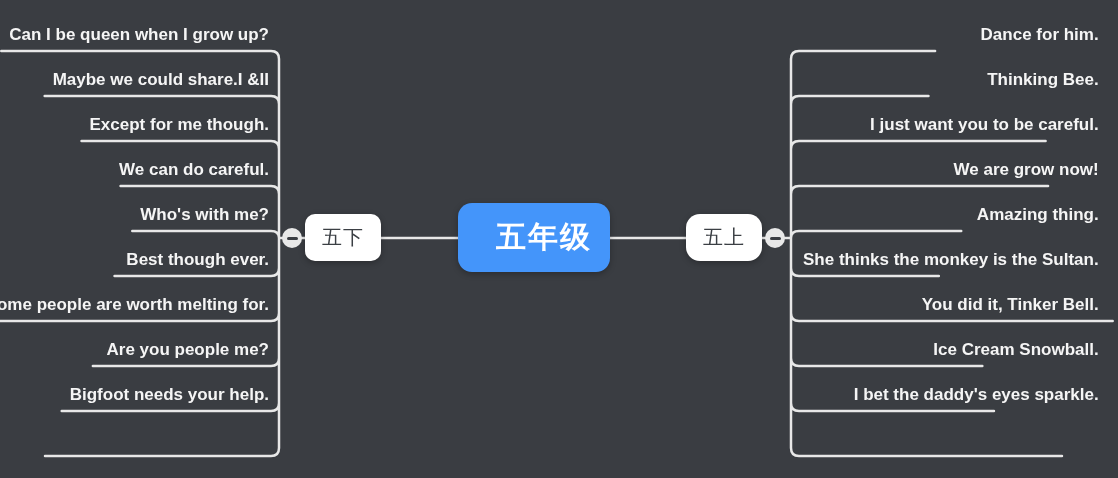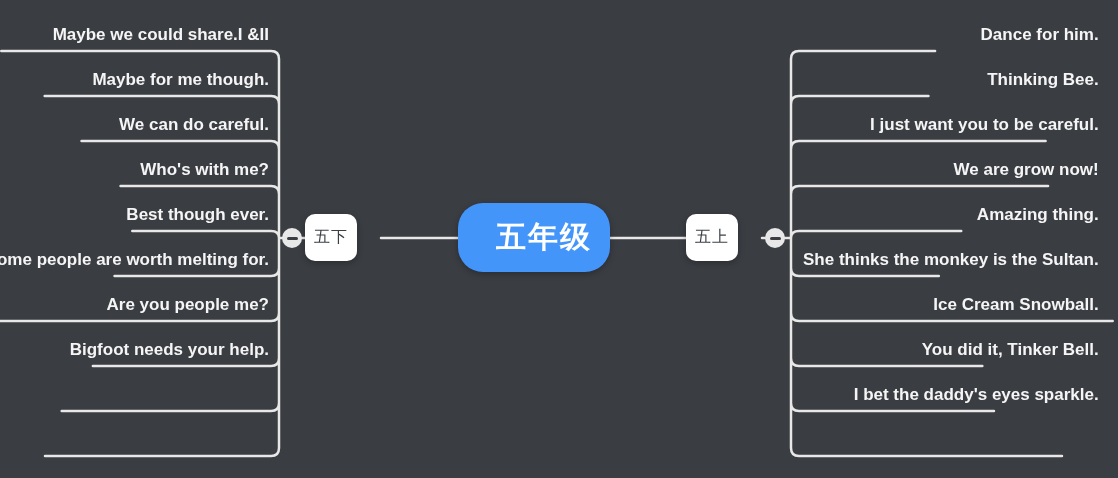--- a/index.html
+++ b/index.html
@@ -4,28 +4,28 @@
 <style>
   html,body{margin:0;padding:0;background:var(--c-background,#3A3D42);}
   body{width:1118px;height:478px;overflow:hidden;
        font-family:"Liberation Sans","DejaVu Sans",sans-serif;}
   #canvas{position:relative;width:1118px;height:478px;overflow:hidden;
           background:var(--c-background,#3A3D42);}
   #connector-layer{position:absolute;left:0;top:0;width:1118px;height:478px;pointer-events:none;}
 
   .topic-node{position:absolute;display:flex;align-items:center;justify-content:center;
               box-sizing:border-box;box-shadow:0 2px 6px rgba(0,0,0,.28);cursor:pointer;}
-  .root-node{left:458px;top:203px;width:152px;height:69px;border-radius:25px;
+  .root-node{left:458px;top:203px;width:152px;height:69px;border-radius:14px;
              background:var(--c-root-fill,#4495FA);color:var(--c-root-text,#FFFFFF);
              font-size:30px;font-weight:bold;letter-spacing:2px;padding-left:20px;}
-  .branch-node{width:52px;height:47px;border-radius:10px;
+  .branch-node{width:76px;height:47px;border-radius:10px;
                background:var(--c-branch-fill,#FFFFFF);color:var(--c-branch-text,#3B3F44);
-               font-size:16px;letter-spacing:1px;}
+               font-size:20px;letter-spacing:1px;}
   #branch-left{left:305px;top:214px;}
-  #branch-right{left:686px;top:214px;}
+  #branch-right{left:686px;top:214px;border-radius:14px;}
 
   .collapse-btn{position:absolute;width:20px;height:20px;border-radius:50%;
                 background:var(--c-collapse-fill,#E8E8E8);display:flex;align-items:center;
                 justify-content:center;cursor:pointer;z-index:3;}
   #collapse-left{left:282px;top:228px;}
   #collapse-right{left:765px;top:228px;}
   .minus-bar{width:11px;height:3px;border-radius:1.5px;
              background:var(--c-collapse-glyph,#3A3D42);}
 
   .item-col{position:absolute;top:7px;display:flex;flex-direction:column;}
@@ -39,39 +39,40 @@
 </style>
 </head>
 <body>
 
 <div id="canvas">
   <svg id="connector-layer" width="1118" height="478" viewBox="0 0 1118 478">
       <path d="M279 238 H305 M381 238 H458 M610 238 H686 M762 238 H791 M1.265625 51 H271 Q279 51 279 59 V238 M44.65625 96 H271 Q279 96 279 104 V238 M81.53125 141 H271 Q279 141 279 149 V238 M120.546875 186 H271 Q279 186 279 194 V238 M132.28125 231 H271 Q279 231 279 238 V238 M114.53125 276 H271 Q279 276 279 268 V238 M-22.390625 321 H271 Q279 321 279 313 V238 M92.859375 366 H271 Q279 366 279 358 V238 M61.703125 411 H271 Q279 411 279 403 V238 M44.984375 456 H271 Q279 456 279 448 V238 M935.09375 51 H799 Q791 51 791 59 V238 M928.46875 96 H799 Q791 96 791 104 V238 M1045.59375 141 H799 Q791 141 791 149 V238 M1048.0625 186 H799 Q791 186 791 194 V238 M961.234375 231 H799 Q791 231 791 238 V238 M938.828125 276 H799 Q791 276 791 268 V238 M1112.6875 321 H799 Q791 321 791 313 V238 M982.34375 366 H799 Q791 366 791 358 V238 M993.953125 411 H799 Q791 411 791 403 V238 M1061.984375 456 H799 Q791 456 791 448 V238" fill="none" stroke="#E8E8E8" stroke-width="2.5" stroke-linecap="round" stroke-linejoin="round"></path>
     </svg>
 
   <div class="item-col" id="left-items">
+    <div class="item">Can I be queen when I grow up?</div>
     <div class="item">Maybe we could share.I &amp;II</div>
-    <div class="item">Maybe for me though.</div>
+    <div class="item">Except for me though.</div>
     <div class="item">We can do careful.</div>
     <div class="item">Who's with me?</div>
     <div class="item">Best though ever.</div>
     <div class="item">Some people are worth melting for.</div>
     <div class="item">Are you people me?</div>
     <div class="item">Bigfoot needs your help.</div>
   </div>
 
   <div class="item-col" id="right-items">
     <div class="item">Dance for him.</div>
     <div class="item">Thinking Bee.</div>
     <div class="item">I just want you to be careful.</div>
     <div class="item">We are grow now!</div>
     <div class="item">Amazing thing.</div>
     <div class="item">She thinks the monkey is the Sultan.</div>
+    <div class="item">You did it, Tinker Bell.</div>
     <div class="item">Ice Cream Snowball.</div>
-    <div class="item">You did it, Tinker Bell.</div>
     <div class="item">I bet the daddy's eyes sparkle.</div>
   </div>
 
   <div class="collapse-btn" id="collapse-left">
     <span class="minus-bar"></span>
   </div>
   <div class="collapse-btn" id="collapse-right">
     <span class="minus-bar"></span>
   </div>
 

